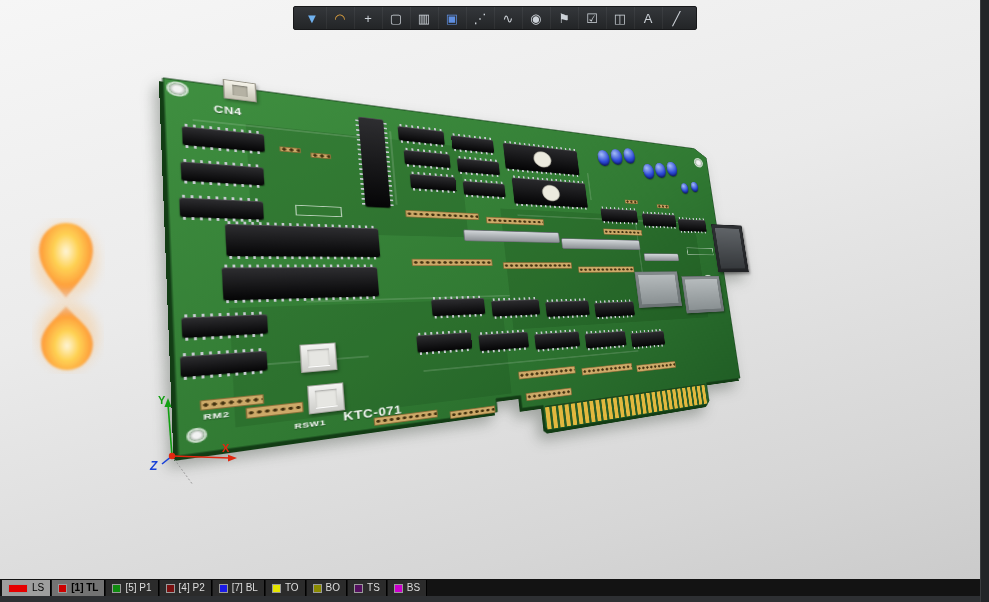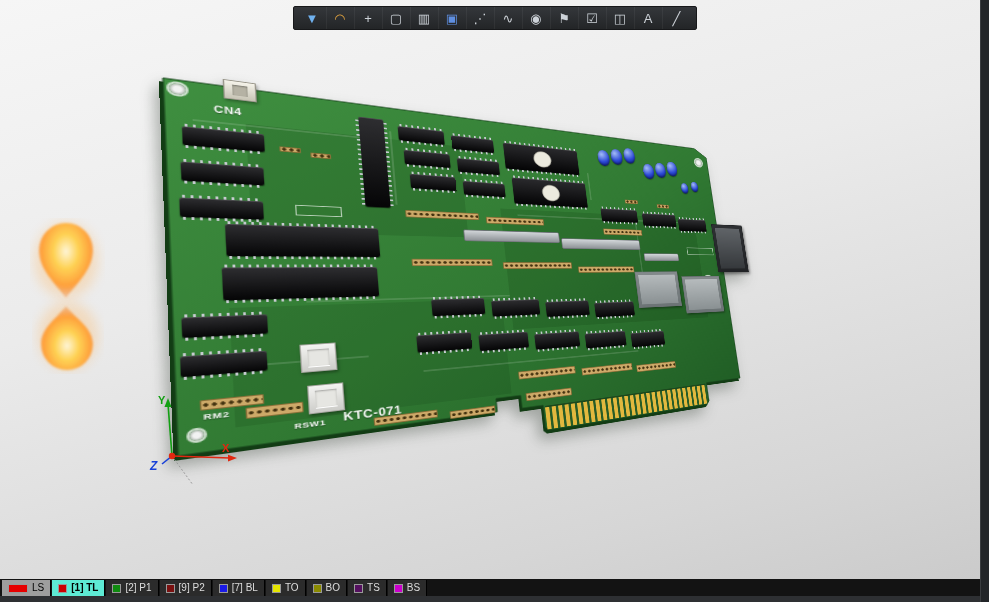--- a/index.html
+++ b/index.html
@@ -10,21 +10,21 @@
 
   
   .right-strip{position:absolute;top:0;right:0;width:9px;height:602px;background:#222528;border-left:1px solid #3a3d40;}
   .statusbar{position:absolute;left:0;bottom:0;width:989px;height:23px;background:#131313;}
   .statusbar::after{content:"";position:absolute;left:0;right:0;bottom:0;height:6px;background:#2e3033;}
   .layer-tabs{position:absolute;left:2px;top:1px;height:16px;display:flex;align-items:stretch;gap:1px;}
   .ltab{display:flex;align-items:center;gap:4px;padding:0 6px;background:#2b2b2b;color:#ddd;
         font-size:10px;line-height:16px;cursor:default;border-right:1px solid #000;}
   .ltab .sw{width:9px;height:9px;border:1px solid #9a9a9a;display:inline-block;}
   .ltab .sw.wide{width:20px;}
-  .ltab.active{background:#5eead4;color:#000;font-weight:bold;}
+  .ltab.active{background:#737373;color:#000;font-weight:bold;}
   .ltab.ls{background:#9e9e9e;color:#000;}
 
   
   .toolbar{position:absolute;top:6px;left:50%;transform:translateX(-50%);
            height:24px;background:linear-gradient(180deg,#34373b,#232527);
            border:1px solid #17181a;border-radius:2px;display:flex;align-items:center;padding:0 5px;}
   .tb-icons{display:flex;align-items:center;height:100%;}
   .tbtn{width:28px;height:22px;display:flex;align-items:center;justify-content:center;
         border-right:1px solid rgba(255,255,255,0.05);cursor:pointer;}
   .tbtn:last-child{border-right:none;}
@@ -288,25 +288,25 @@
         <div class="ltab ls">
           <span class="sw wide" style="background: rgb(230, 0, 0);"></span>
           <span class="lb">LS</span>
         </div>
         <div class="ltab active">
           <span class="sw" style="background: rgb(204, 0, 0);"></span>
           <span class="lb">[1] TL</span>
         </div>
         <div class="ltab">
           <span class="sw" style="background: rgb(15, 138, 15);"></span>
-          <span class="lb">[2] P1</span>
+          <span class="lb">[5] P1</span>
         </div>
         <div class="ltab">
           <span class="sw" style="background: rgb(122, 16, 16);"></span>
-          <span class="lb">[9] P2</span>
+          <span class="lb">[4] P2</span>
         </div>
         <div class="ltab">
           <span class="sw" style="background: rgb(26, 26, 230);"></span>
           <span class="lb">[7] BL</span>
         </div>
         <div class="ltab">
           <span class="sw" style="background: rgb(230, 230, 0);"></span>
           <span class="lb">TO</span>
         </div>
         <div class="ltab">

